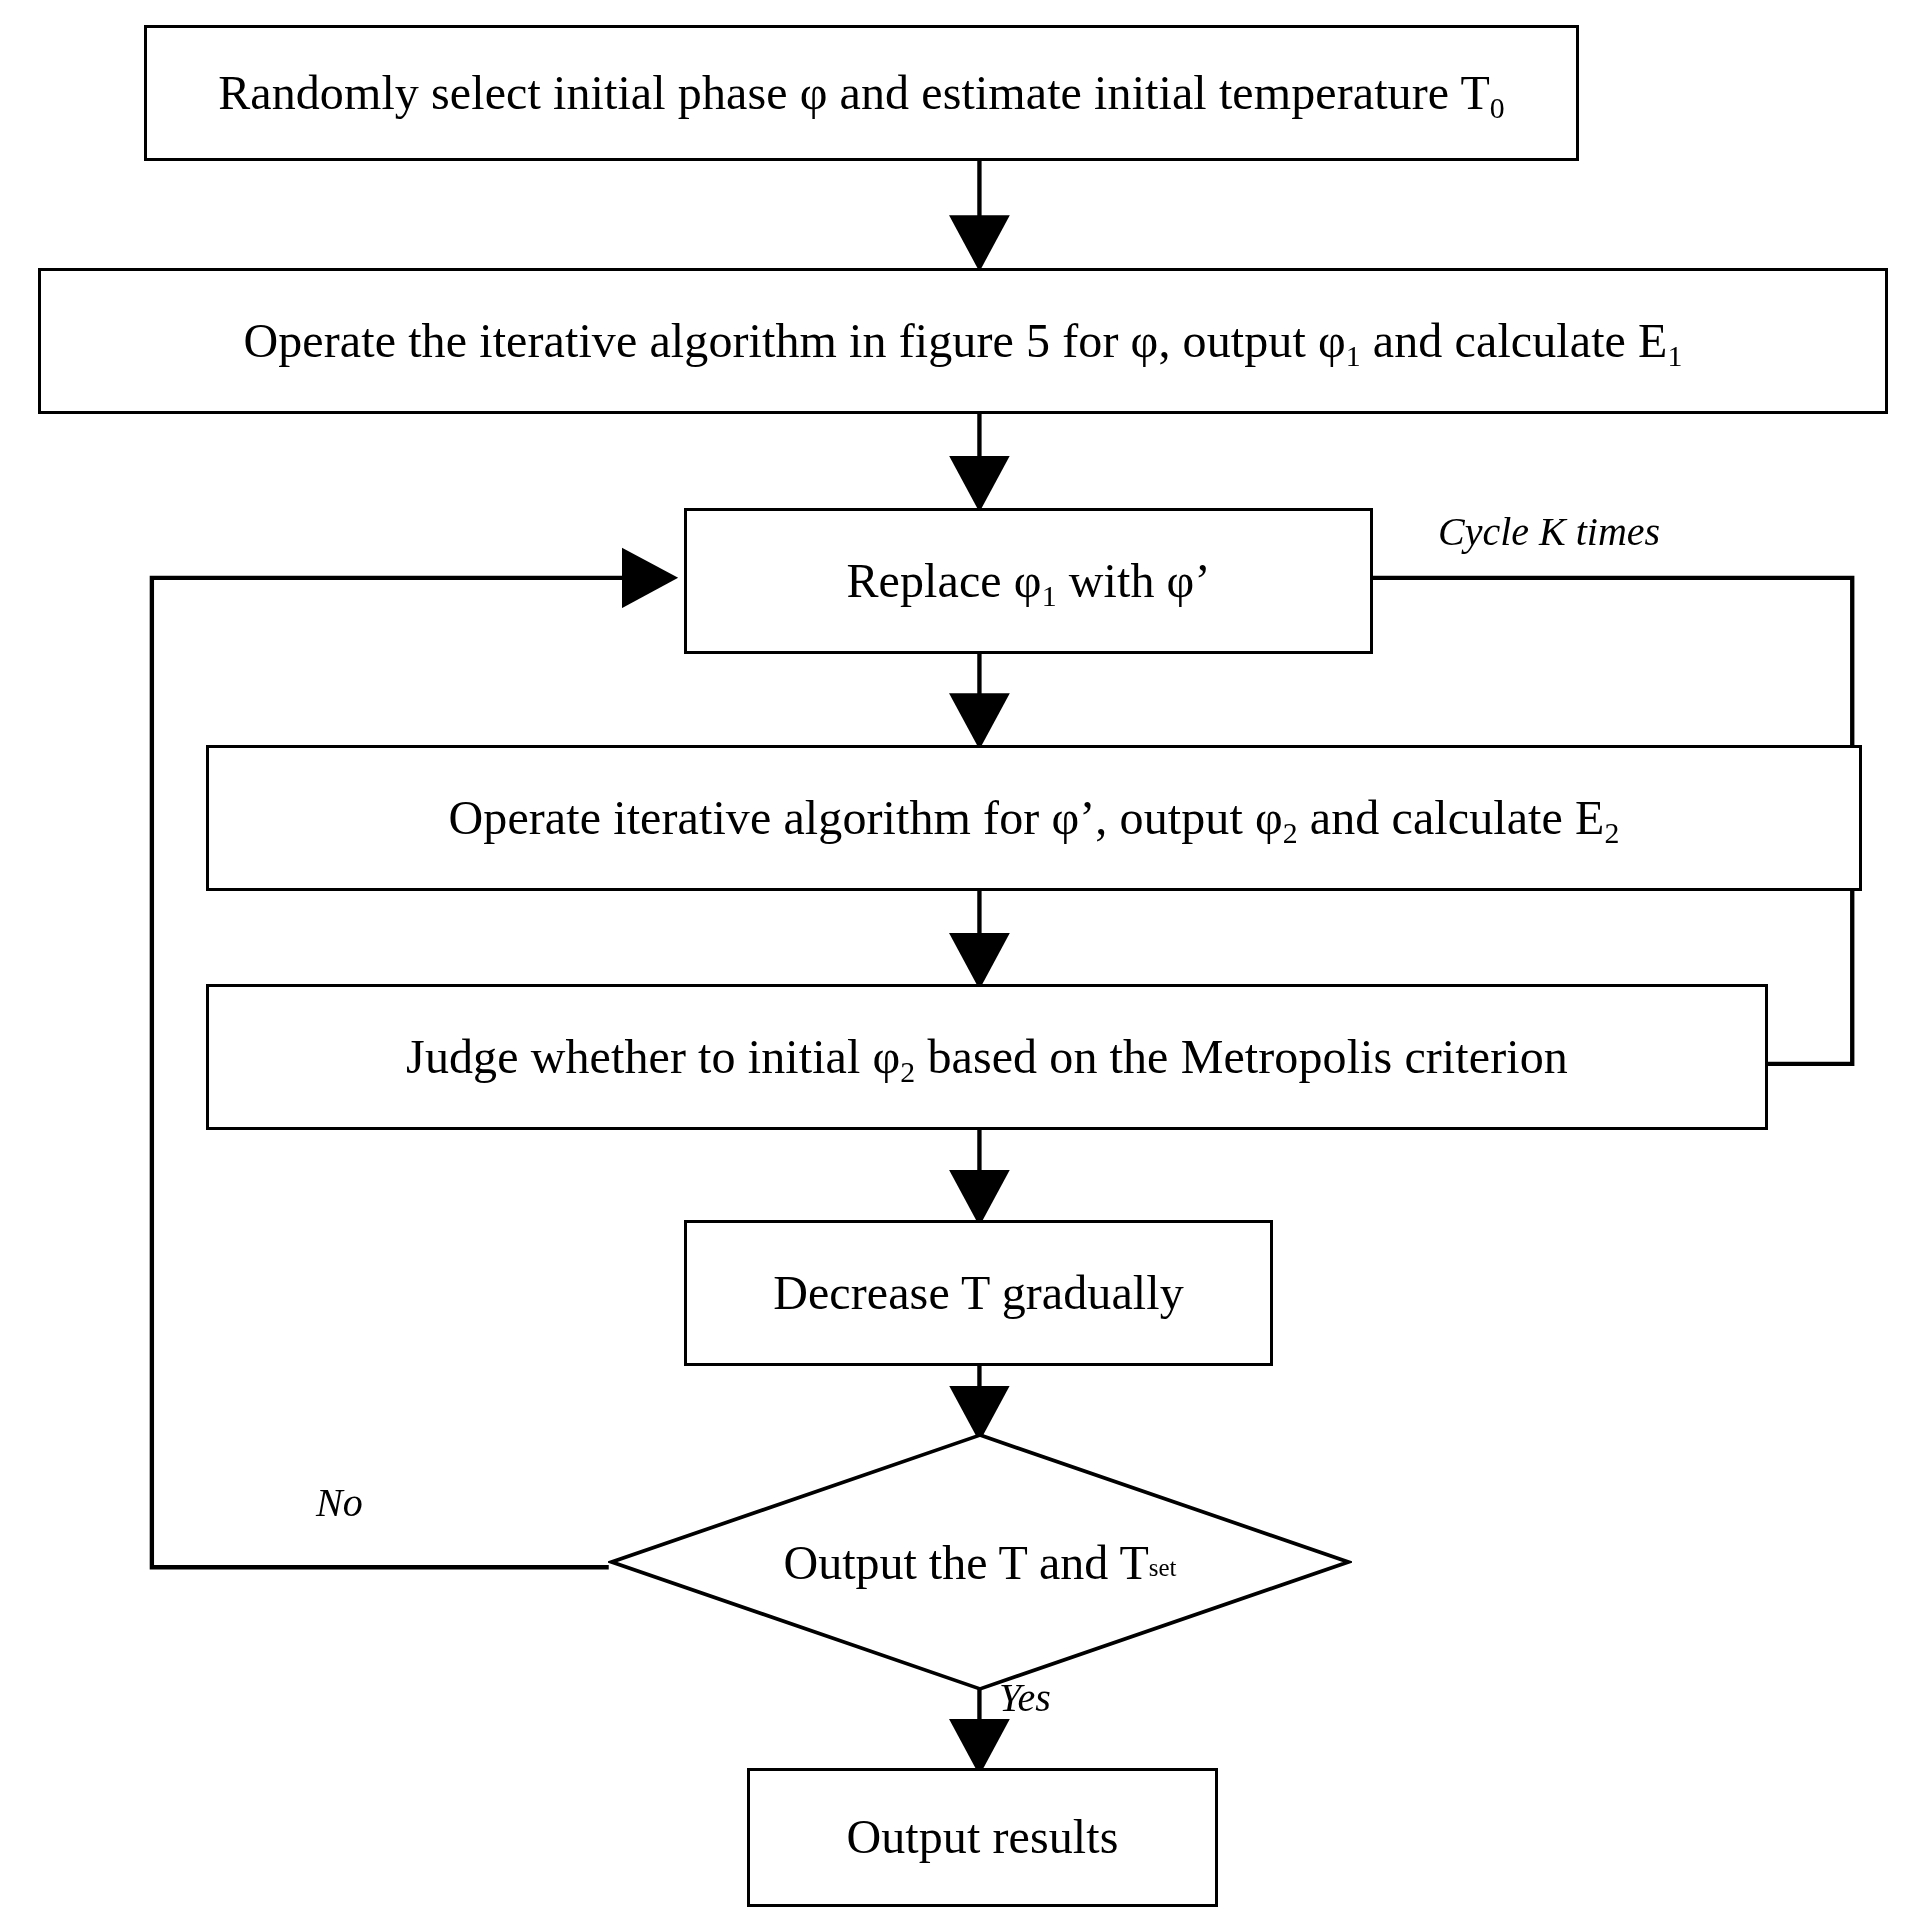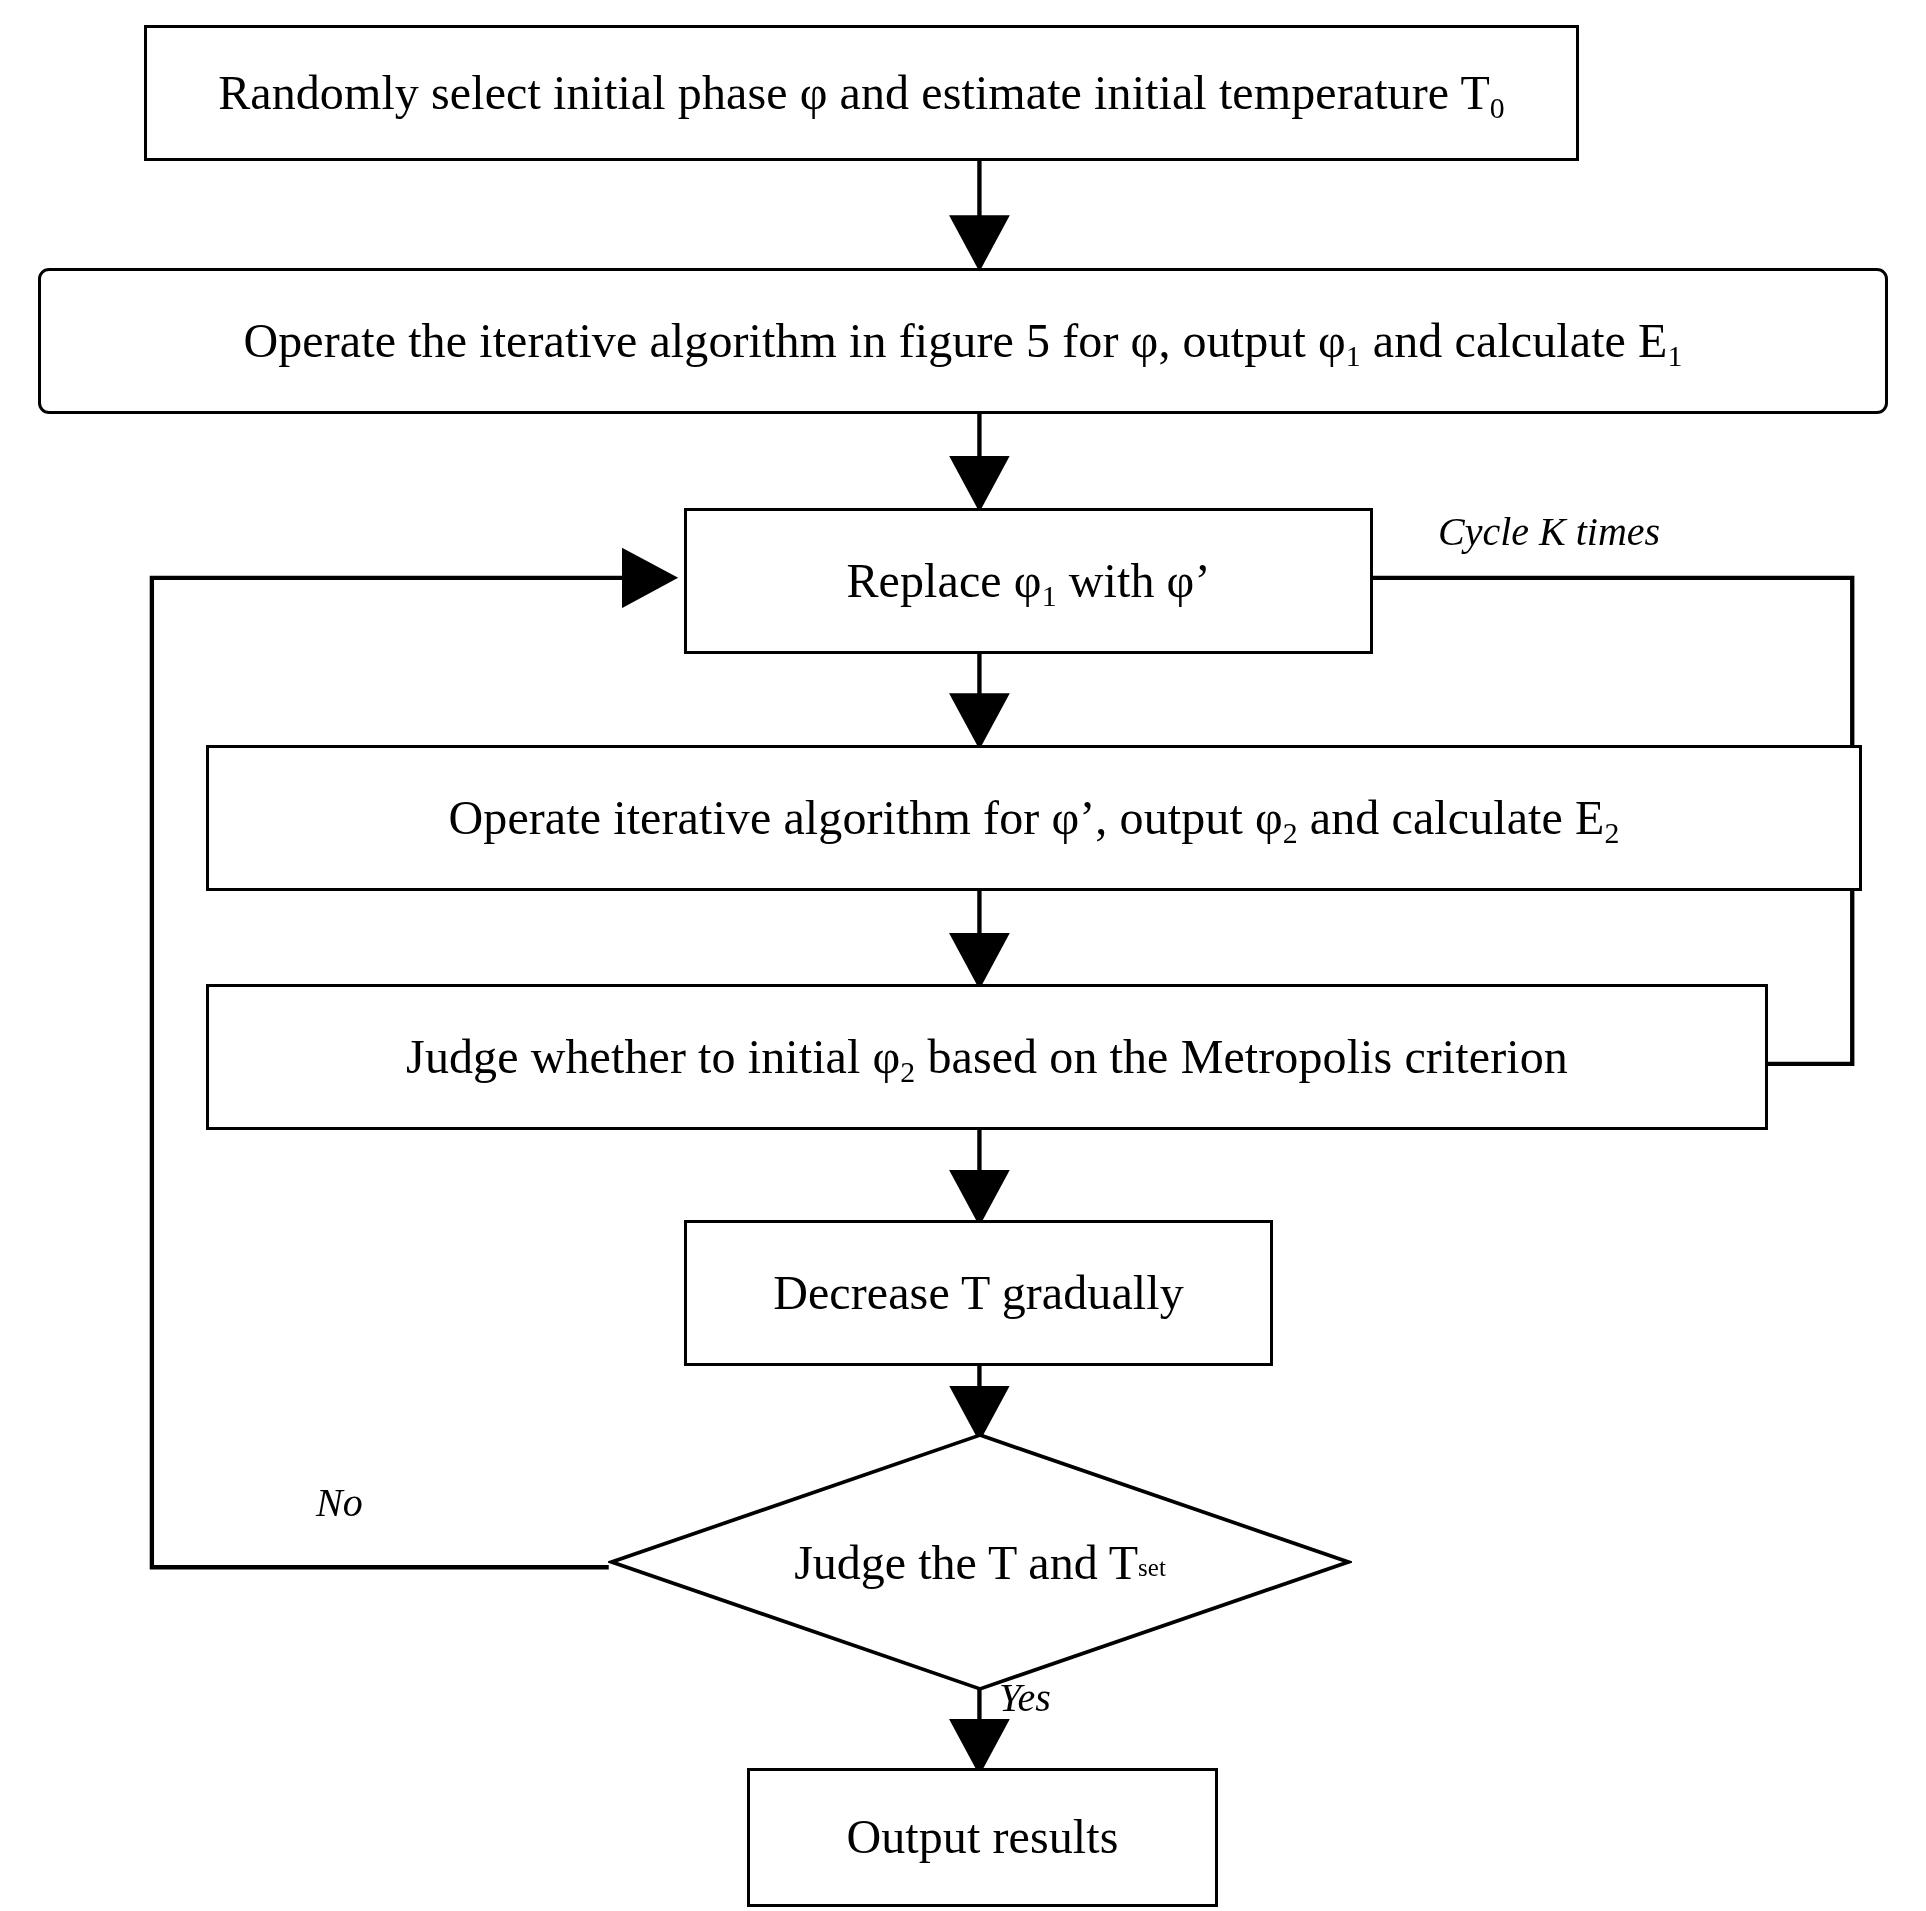--- a/index.html
+++ b/index.html
@@ -115,21 +115,21 @@
 
     <path d="M 982,2528 L 245,2528 L 245,932 L 1080,932" fill="none" stroke="#000000" stroke-width="7" marker-end="url(#arrow)"></path>
   </svg>
 
   <div class="node" style="left:144px; top:25px; width:1435px; height:136px;">
     <span class="txt">
       <span>Randomly select initial phase  φ  and estimate initial temperature T</span><sub>0</sub>
     </span>
   </div>
 
-  <div class="node" style="left:38px; top:268px; width:1850px; height:146px;border-radius:11px;">
+  <div class="node" style="left:38px; top:268px; width:1850px; height:146px;">
     <span class="txt">
       <span>Operate the iterative algorithm in figure 5 for  φ, output  φ</span><sub>1</sub><span>  and calculate E</span><sub>1</sub>
     </span>
   </div>
 
   <div class="node" style="left:684px; top:508px; width:689px; height:146px;">
     <span class="txt">
       <span>Replace  φ</span><sub>1</sub><span>  with  φ’</span>
     </span>
   </div>
@@ -148,21 +148,21 @@
 
   <div class="node" style="left:684px; top:1220px; width:589px; height:146px;">
     <span class="txt">Decrease T gradually</span>
   </div>
 
   <div class="diamond-wrap" style="left:608px; top:1432px; width:744px; height:260px;">
     <svg width="744" height="260" viewBox="0 0 1200 420">
       <polygon points="600,5 1195,210 600,415 5,210" fill="#ffffff" stroke="#000000" stroke-width="6"></polygon>
     </svg>
     <div class="diamond-label">
-      <span>Judge the T and T</span>
+      <span>Output the T and T</span>
         <span class="sub-small">set</span>
     </div>
   </div>
 
   <div class="node" style="left:747px; top:1768px; width:471px; height:139px;">
     <span class="txt">Output results</span>
   </div>
 
   <div class="edge-label" style="left:1438px; top:508px;">Cycle K times</div>
 

